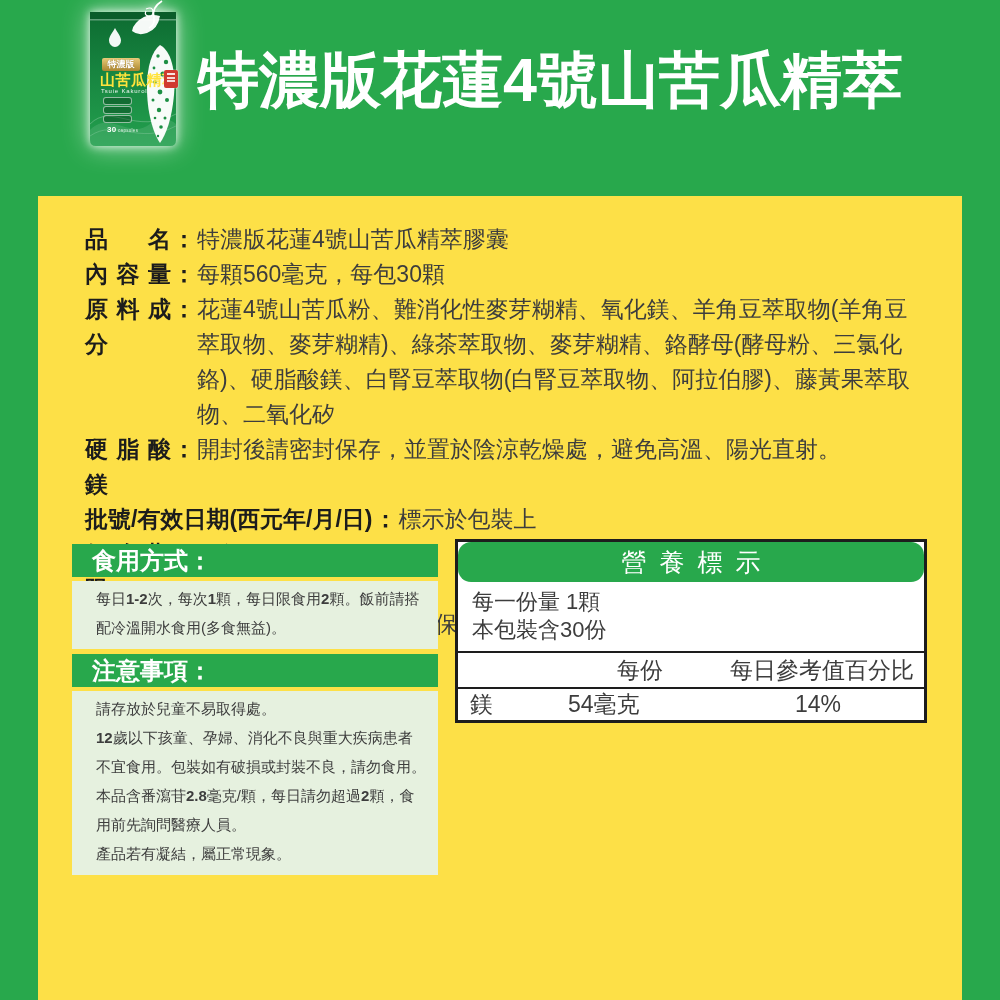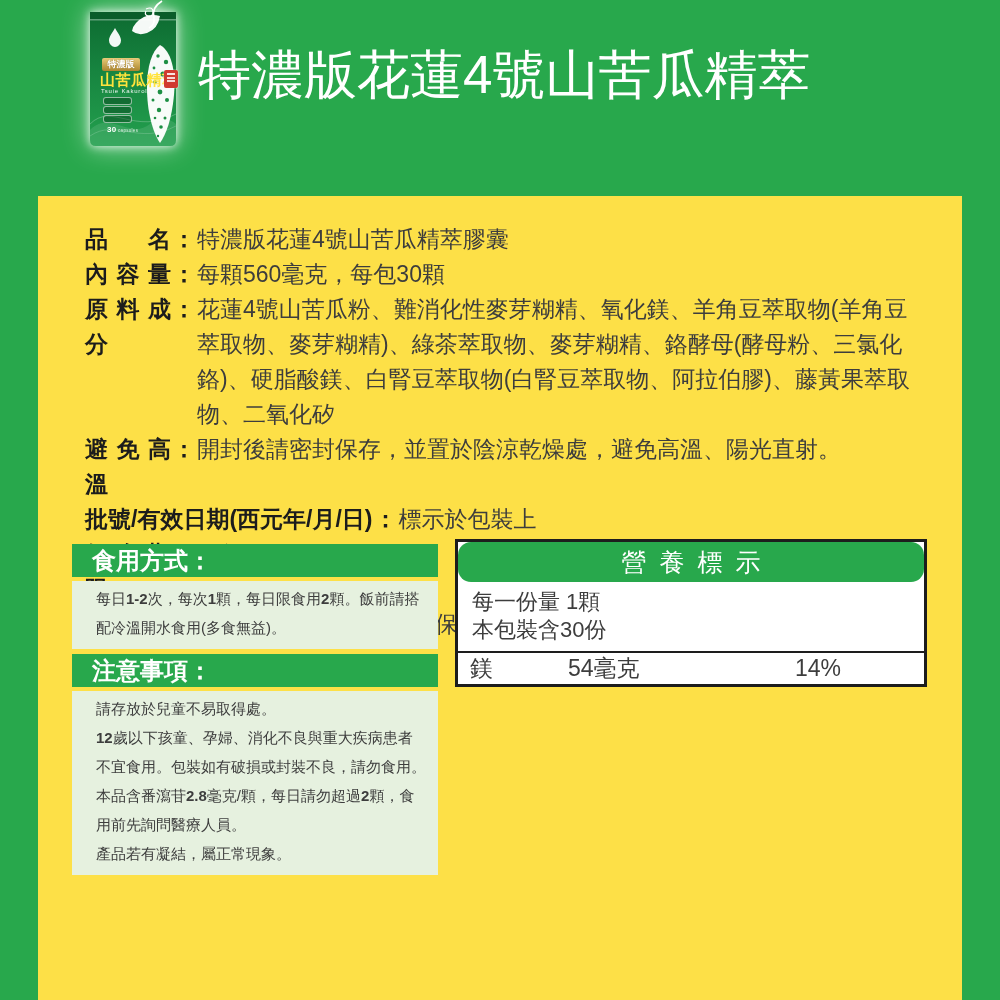--- a/index.html
+++ b/index.html
@@ -5,21 +5,21 @@
   html,body{margin:0;padding:0;}
   body{
     width:1000px;height:1000px;position:relative;overflow:hidden;
     background:#28a84c;
     font-family:"Liberation Sans","DejaVu Sans",sans-serif;
     -webkit-font-smoothing:antialiased;
   }
   
   .title{
     position:absolute;left:198px;top:42px;
-    font-size:53px;font-weight:400;color:#ffffff;
+    font-size:61px;font-weight:700;color:#ffffff;
     letter-spacing:0px;line-height:1.25;white-space:nowrap;
   }
   .pkg{position:absolute;left:76px;top:0;width:124px;height:162px;}
   .pkg svg{filter:drop-shadow(0 0 5px rgba(255,255,255,.85)) drop-shadow(0 0 13px rgba(255,255,255,.55));}
   .pkg-badge{
     position:absolute;left:26px;top:58px;width:38px;height:13px;
     background:linear-gradient(#e8cb79,#ac862f);border-radius:2px;
     color:#fff;font-size:9px;font-weight:700;line-height:13px;text-align:center;
     text-shadow:0 0 1px rgba(90,60,0,.6);
   }
@@ -178,21 +178,21 @@
       <span class="lbl">內容量</span>
         <span class="colon">：</span>
         <span class="val">每顆560毫克，每包30顆</span>
     </div>
     <div class="drow">
       <span class="lbl">原料成分</span>
         <span class="colon">：</span>
         <span class="val">花蓮4號山苦瓜粉、難消化性麥芽糊精、氧化鎂、羊角豆萃取物(羊角豆萃取物、麥芽糊精)、綠茶萃取物、麥芽糊精、鉻酵母(酵母粉、三氯化鉻)、硬脂酸鎂、白腎豆萃取物(白腎豆萃取物、阿拉伯膠)、藤黃果萃取物、二氧化矽</span>
     </div>
     <div class="drow">
-      <span class="lbl">避免高溫</span>
+      <span class="lbl">硬脂酸鎂</span>
         <span class="colon">：</span>
         <span class="val">開封後請密封保存，並置於陰涼乾燥處，避免高溫、陽光直射。</span>
     </div>
     <div class="drow wide">
       <span class="lbl">批號/有效日期(西元年/月/日)</span>
         <span class="colon">：</span>
         <span class="val">標示於包裝上</span>
     </div>
     <div class="drow">
       <span class="lbl">保存期限</span>
@@ -216,20 +216,25 @@
       <p class="boldnum">產品若有凝結，屬正常現象。</p>
     </div>
   </div>
 
   <div class="nutrition">
     <div class="n-header">營養標示</div>
     <div class="n-serving">
       <div>每一份量 1顆</div>
       <div>本包裝含30份</div>
     </div>
+    <div class="n-cols">
+      <span class="c1"></span>
+      <span class="c2">每份</span>
+      <span class="c3">每日參考值百分比</span>
+    </div>
     <div class="n-row">
       <span class="c1">鎂</span>
       <span class="c2">54毫克</span>
       <span class="c3">14%</span>
     </div>
   </div>
 
 </div>
 
 </body></html>

